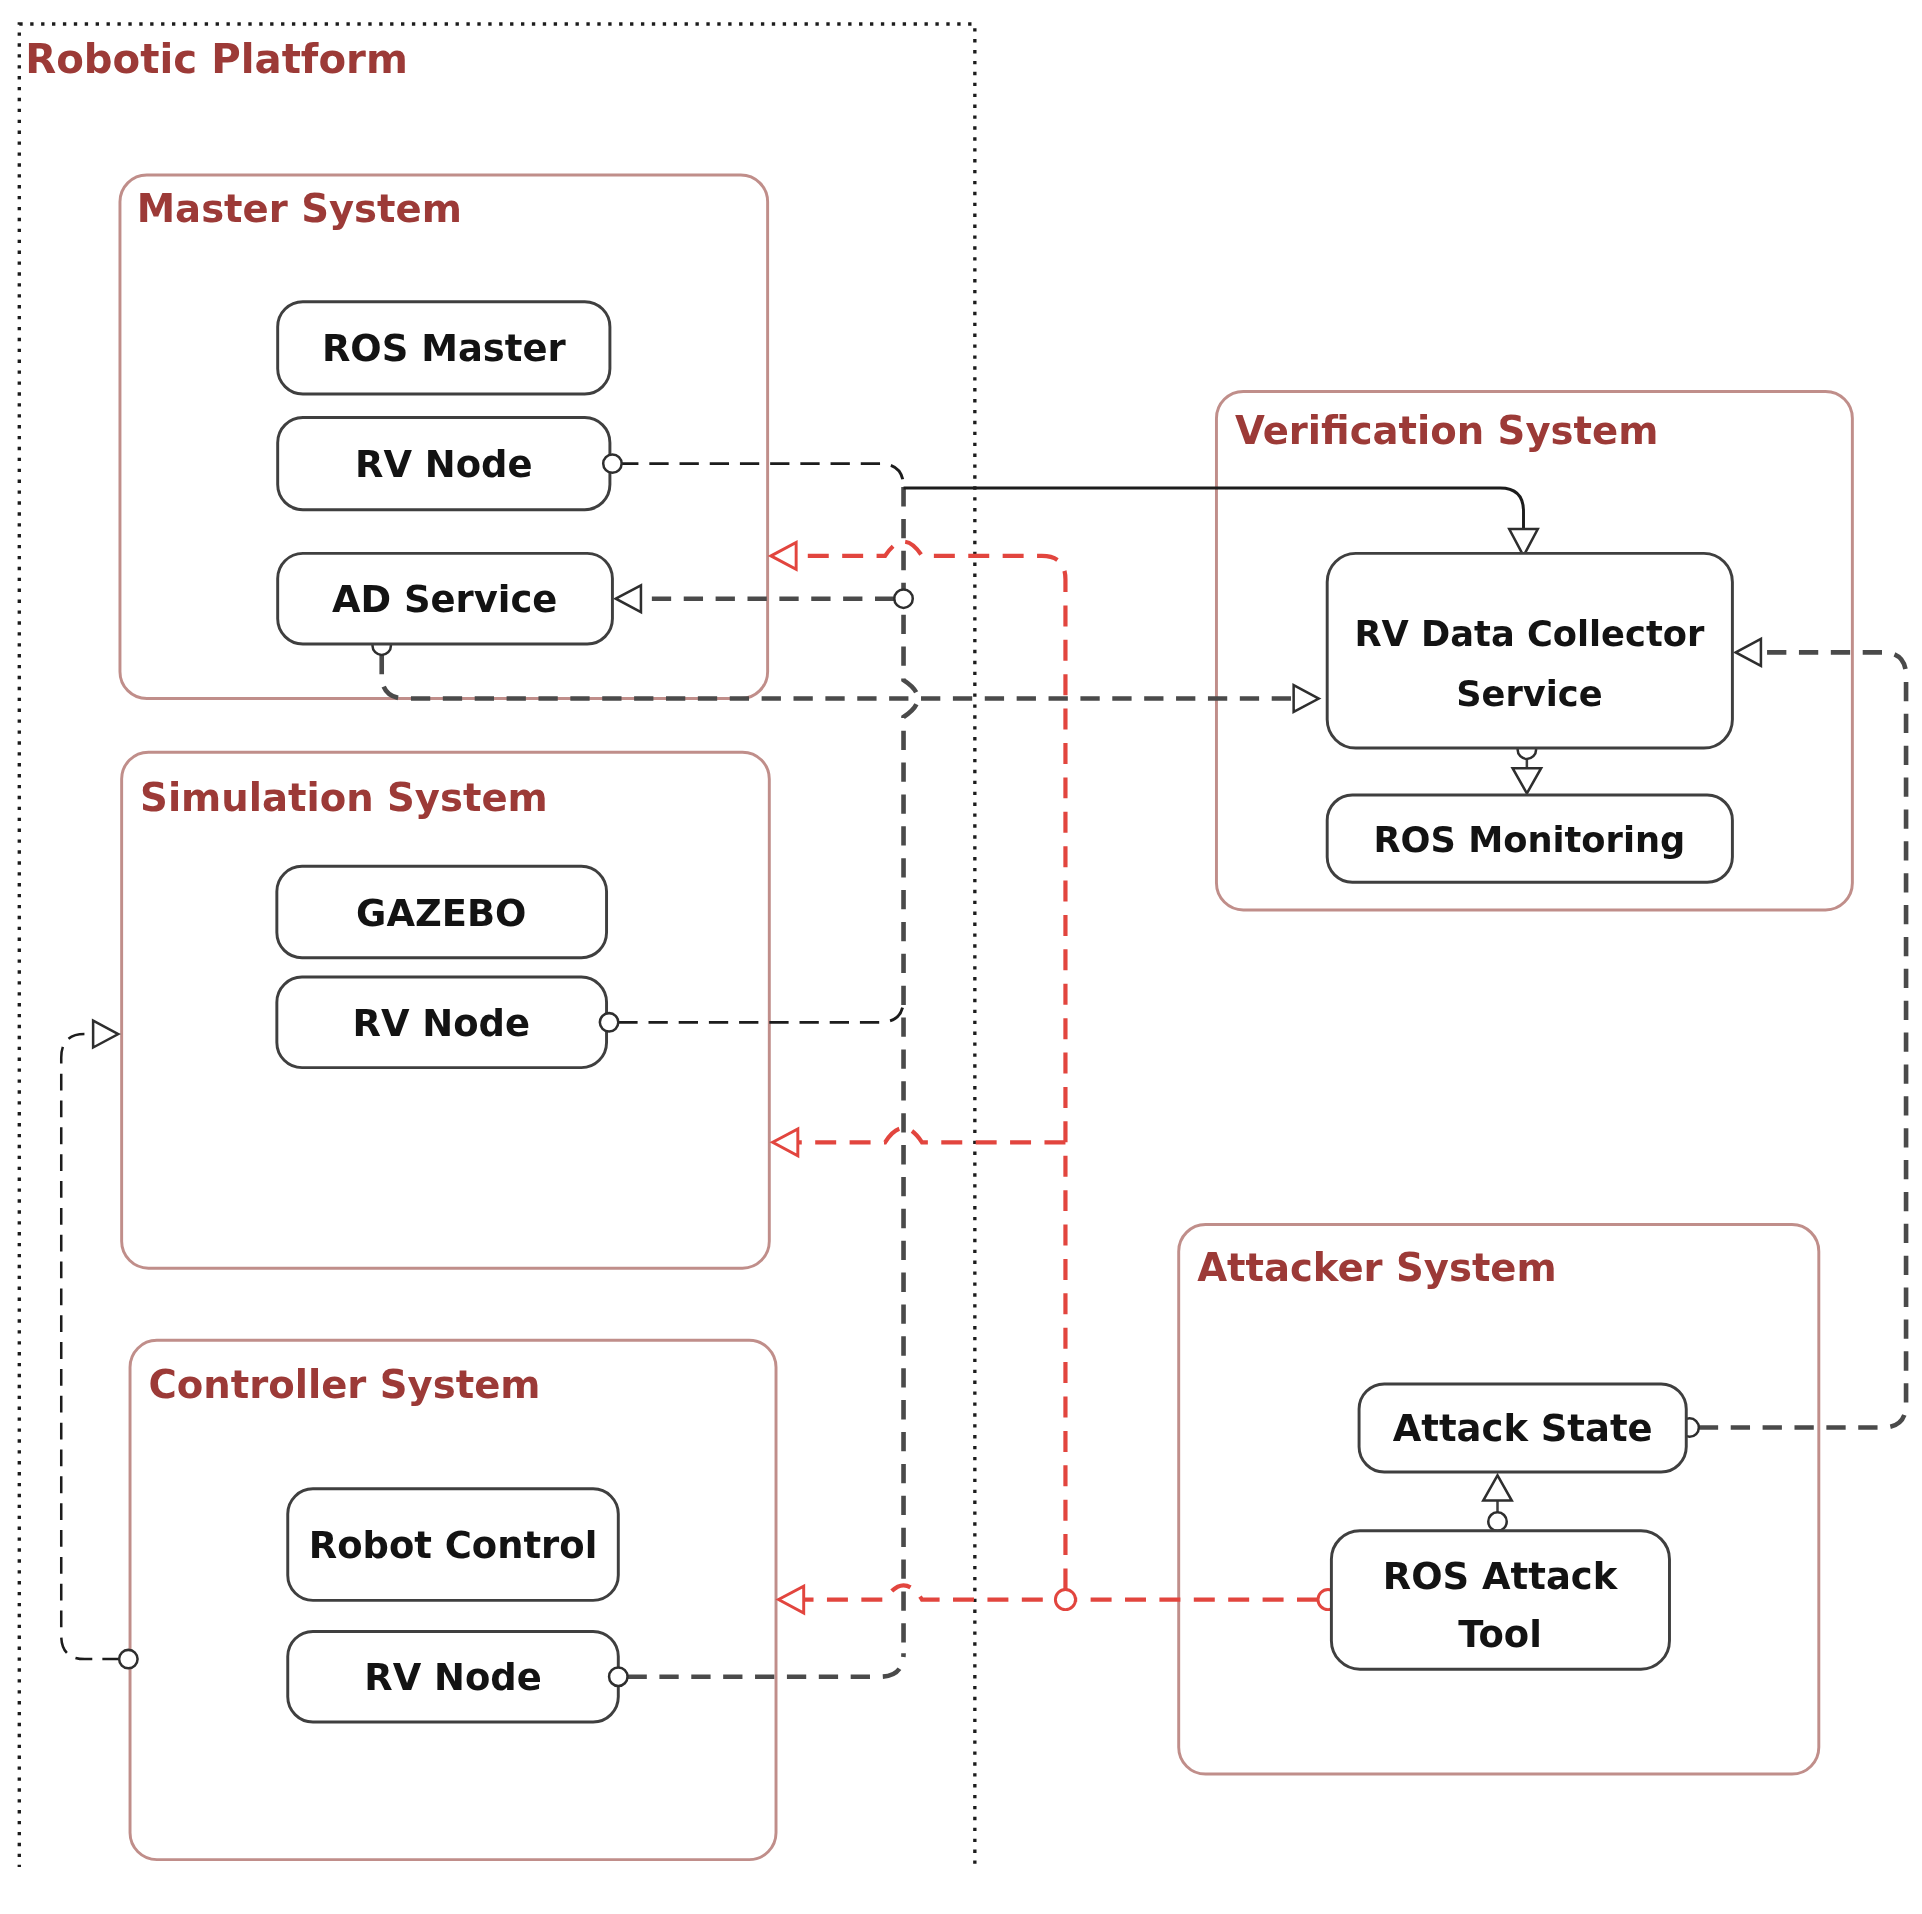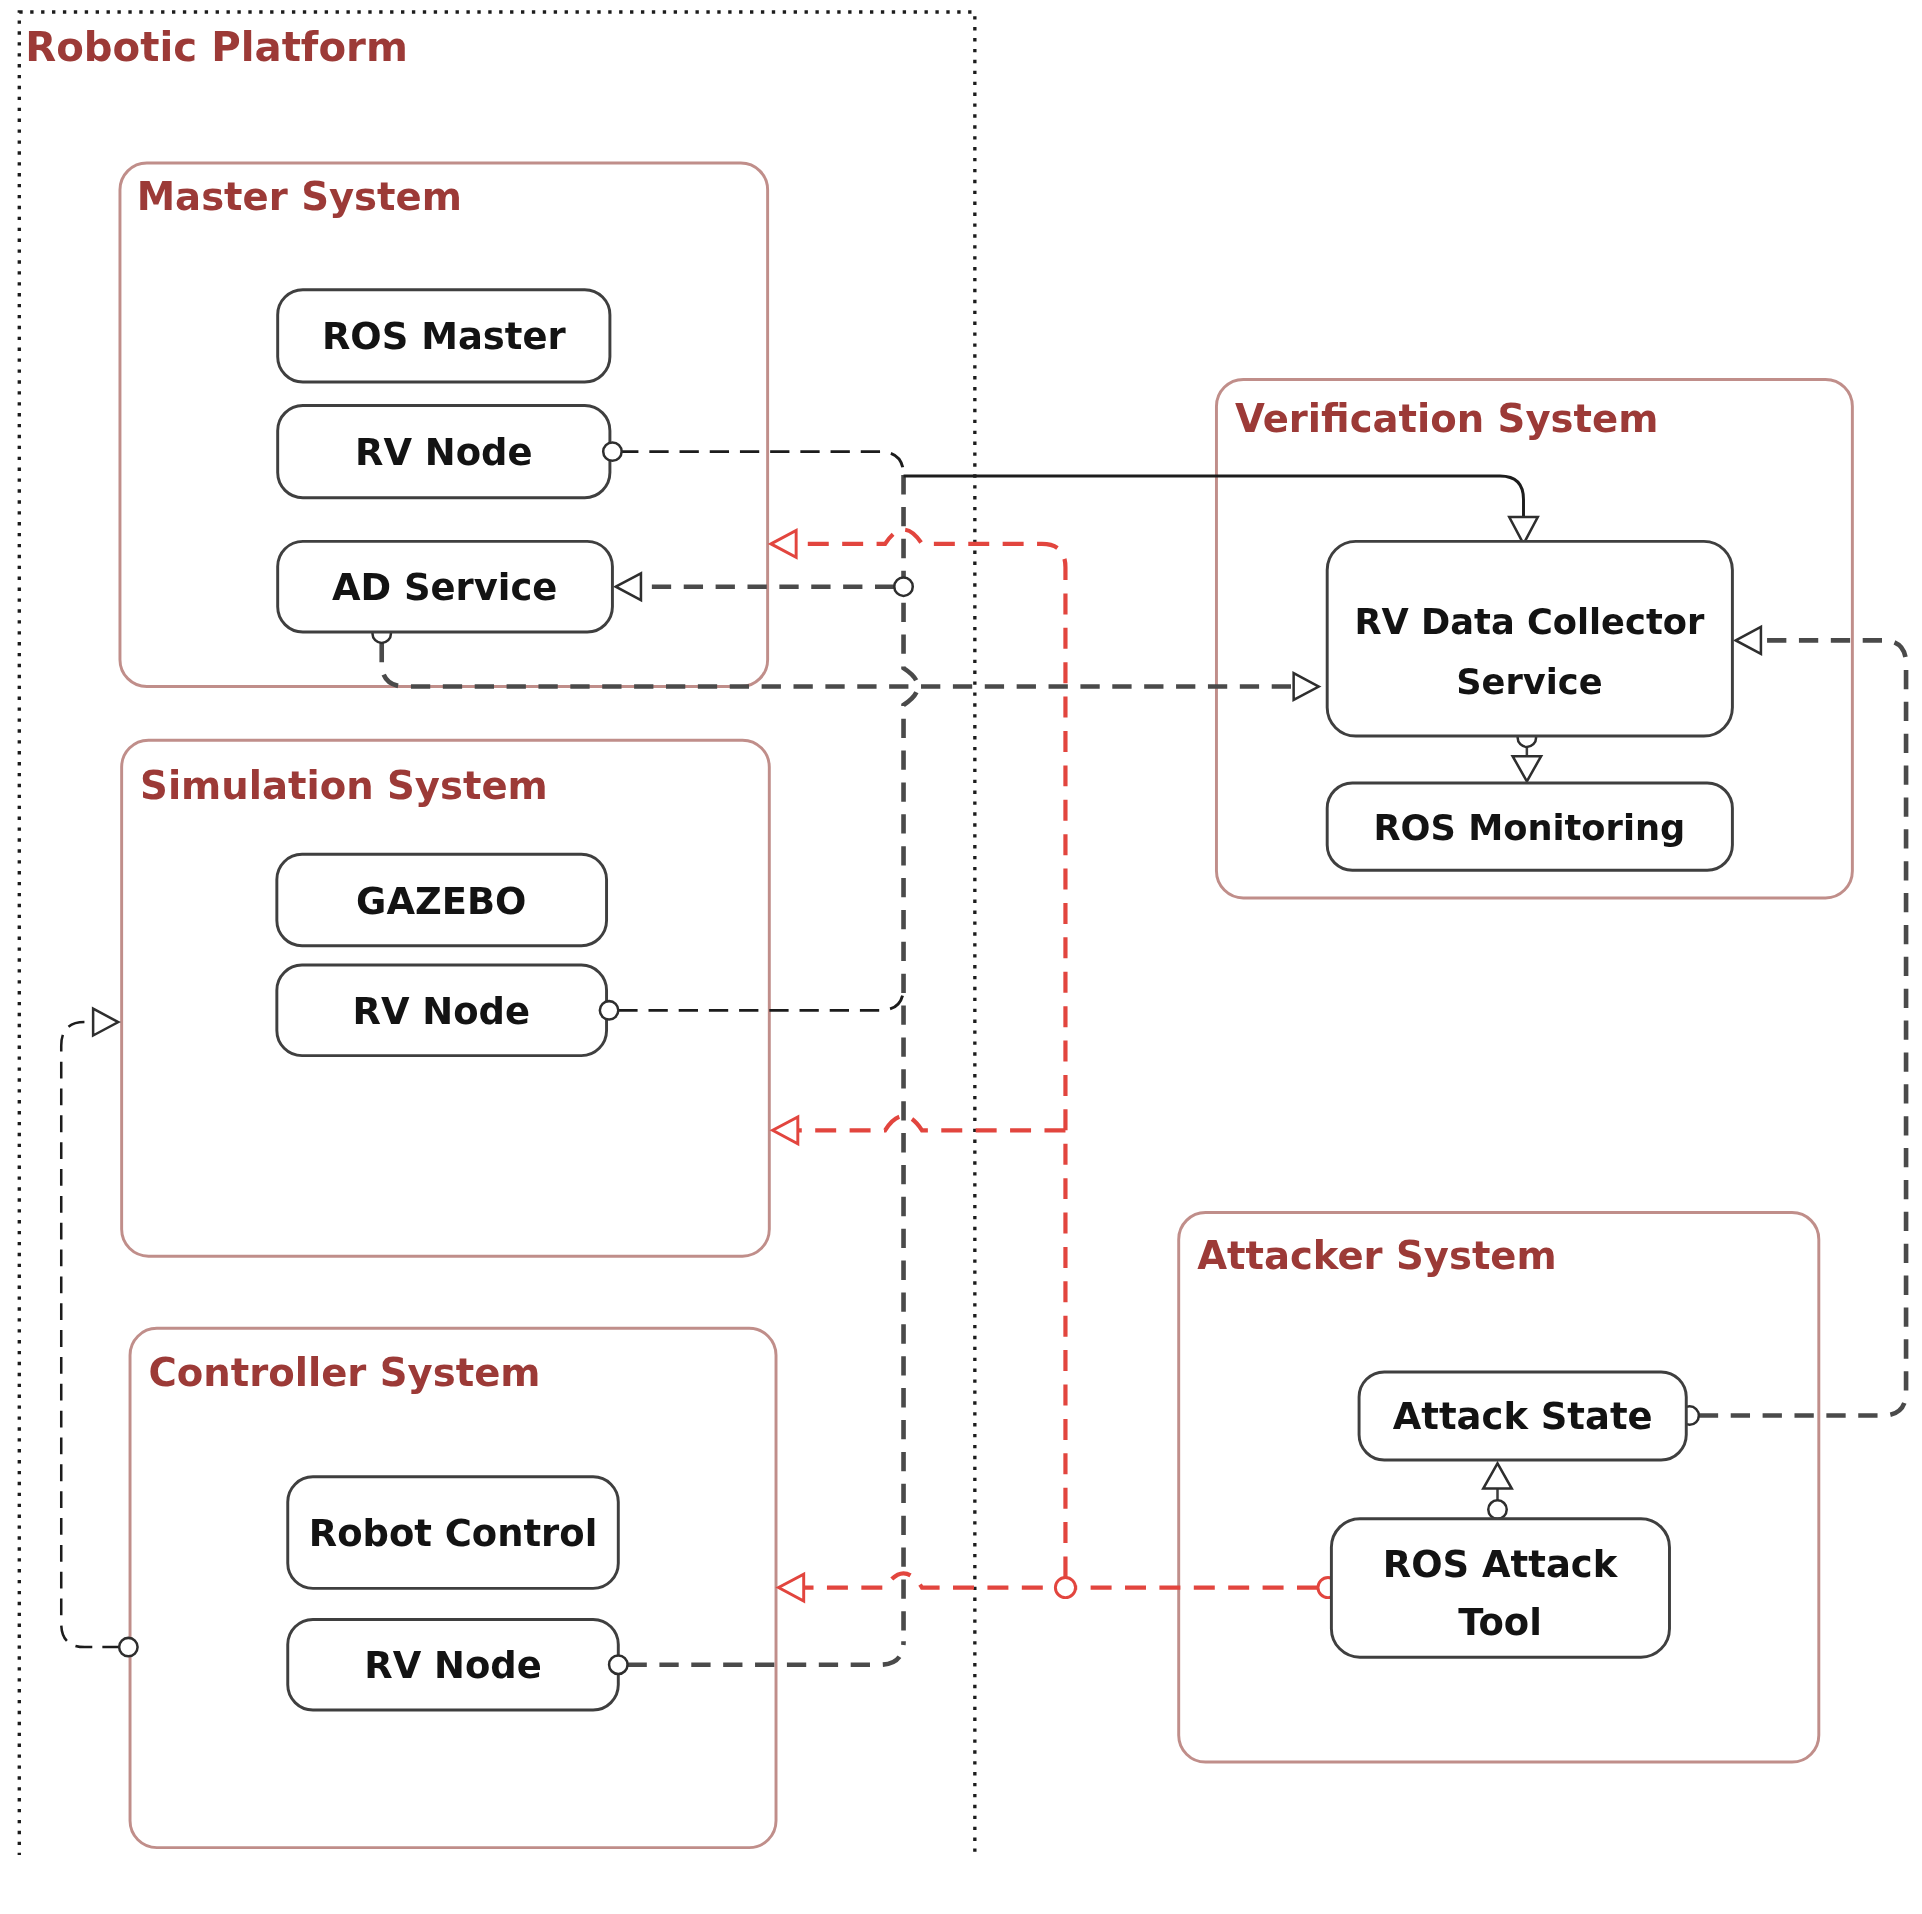--- a/index.html
+++ b/index.html
@@ -6,21 +6,21 @@
     --container-border:#C08E8A;
     --heading-text:#9C3A37;
     --node-border:#3F3F3F;
     --node-text:#131313;
     --line-black:#1C1C1C;
     --line-gray:#4A4A4A;
     --line-red:#E2453E;
     --background:#FFFFFF;
   }
   html,body{margin:0;padding:0;background:var(--background);}
-  .canvas{width:1922px;height:1855px;position:relative;background:var(--background);}
+  .canvas{width:1922px;height:1855px;position:relative;background:var(--background);margin-top:12px;}
   svg{display:block;font-family:"DejaVu Sans","Liberation Sans",sans-serif;}
   .platform-border{fill:none;stroke:var(--line-black);stroke-width:4;stroke-dasharray:4 9;}
   .container-box{fill:none;stroke:var(--container-border);stroke-width:3.5;}
   .node-box{fill:#fff;stroke:var(--node-border);stroke-width:3.5;}
   .heading{fill:var(--heading-text);font-weight:700;font-size:46px;}
   .heading-lg{fill:var(--heading-text);font-weight:700;font-size:48px;}
   .node-label{fill:var(--node-text);font-weight:700;font-size:44px;text-anchor:middle;}
   .node-label-sm{fill:var(--node-text);font-weight:700;font-size:42px;text-anchor:middle;}
   .dash-black{stroke:var(--line-black);stroke-width:3.5;stroke-dasharray:23 13;fill:none;}
   .dash-black-thin{stroke:var(--line-black);stroke-width:3;stroke-dasharray:20 12;fill:none;}

